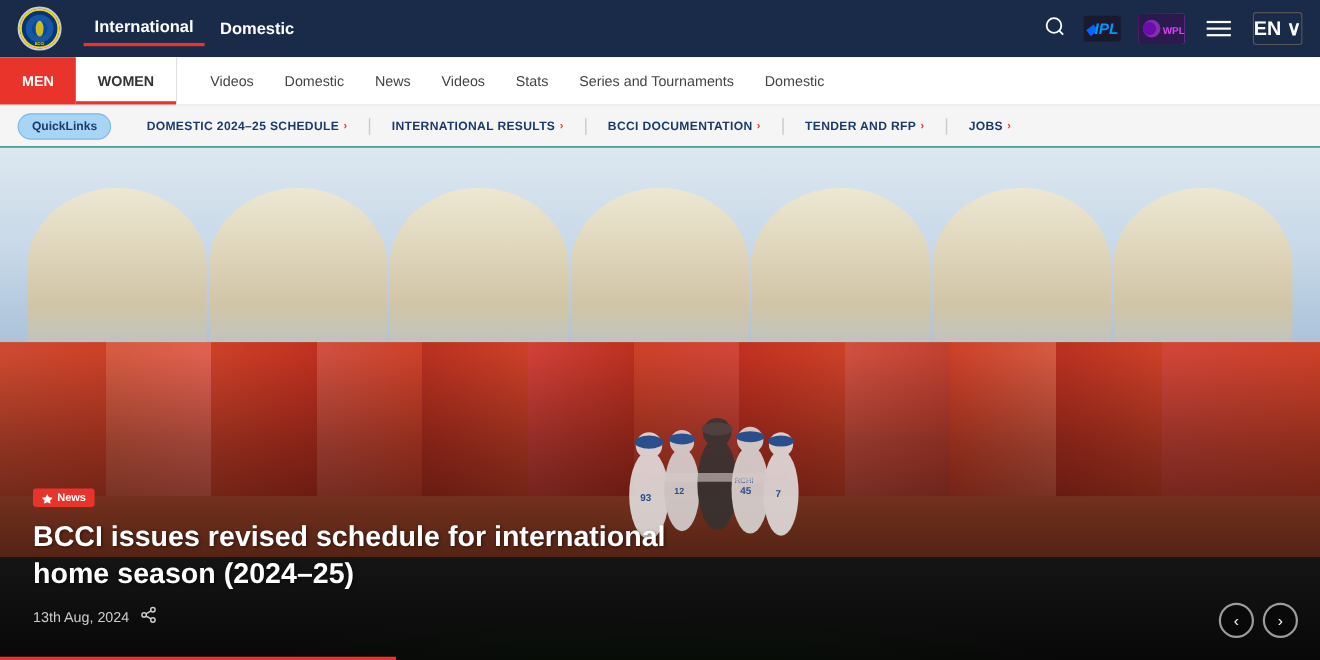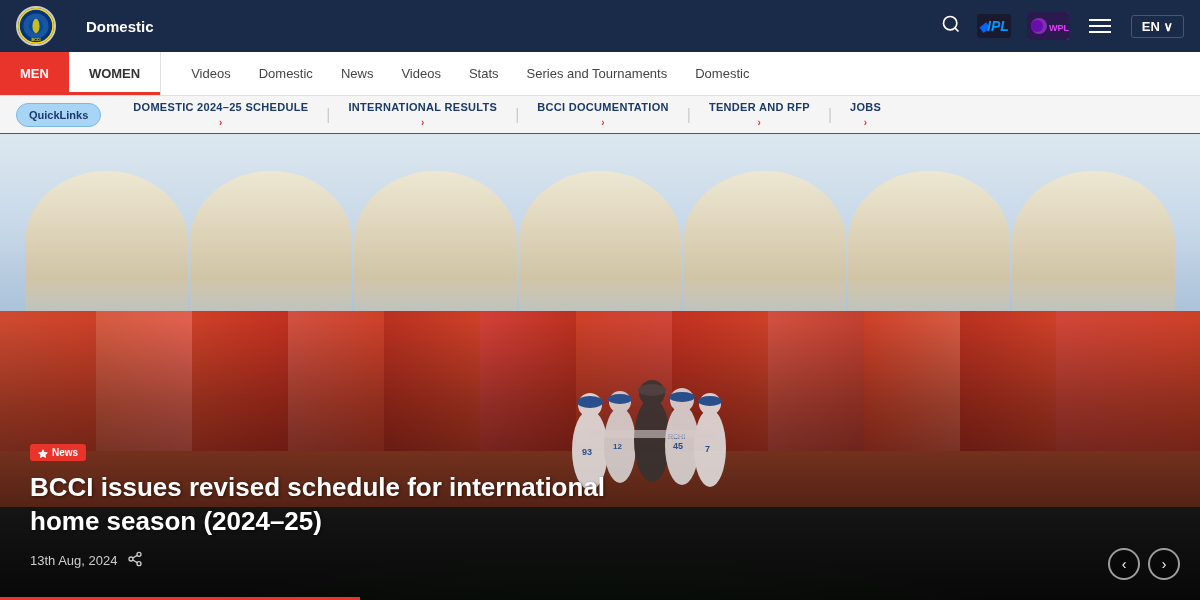--- a/index.html
+++ b/index.html
@@ -89,25 +89,25 @@
       padding: 4px;
     }
     .hamburger span {
       display: block;
       width: 22px;
       height: 2px;
       background: #fff;
     }
     .lang-selector {
       color: #fff;
-      font-size: 13px;
+      font-size: 18px;
       font-weight: 600;
       cursor: pointer;
       border: 1px solid #555;
-      padding: 3px 10px;
+      padding: 3px 0;
       border-radius: 3px;
     }
 
     
     .secondary-nav {
       background: #fff;
       height: 44px;
       display: flex;
       align-items: center;
       padding: 0 0 0 0;
@@ -194,21 +194,20 @@
       font-weight: 700;
       padding: 0 16px;
       cursor: pointer;
       text-transform: uppercase;
       white-space: nowrap;
       display: flex;
       align-items: center;
       gap: 4px;
       text-decoration: none;
       letter-spacing: 0.3px;
-      flex-direction: column;
     }
     .ql-link .arrow {
       font-size: 10px;
       color: #e8342a;
     }
     .ql-divider {
       color: #ccc;
       font-size: 16px;
       padding: 0 2px;
     }
@@ -390,20 +389,21 @@
         <circle cx="20" cy="20" r="14" fill="#1a56a0"></circle>
         <circle cx="20" cy="20" r="8" fill="#004BA0"></circle>
 
         <ellipse cx="20" cy="20" rx="4" ry="8" fill="#FFD700" opacity="0.8"></ellipse>
         <text x="20" y="37" text-anchor="middle" font-size="4" fill="#FFD700" font-weight="bold">BCCI</text>
       </svg>
     </div>
   </div>
 
   <div class="nav-links">
+    <a class="nav-link active">International</a>
     <a class="nav-link">Domestic</a>
   </div>
 
   <div class="nav-right">
     <div class="search-icon-wrap">
       <svg width="20" height="20" viewBox="0 0 24 24" fill="none" stroke="white" stroke-width="2">
         <circle cx="11" cy="11" r="8"></circle>
           <line x1="21" y1="21" x2="16.65" y2="16.65"></line>
       </svg>
     </div>

